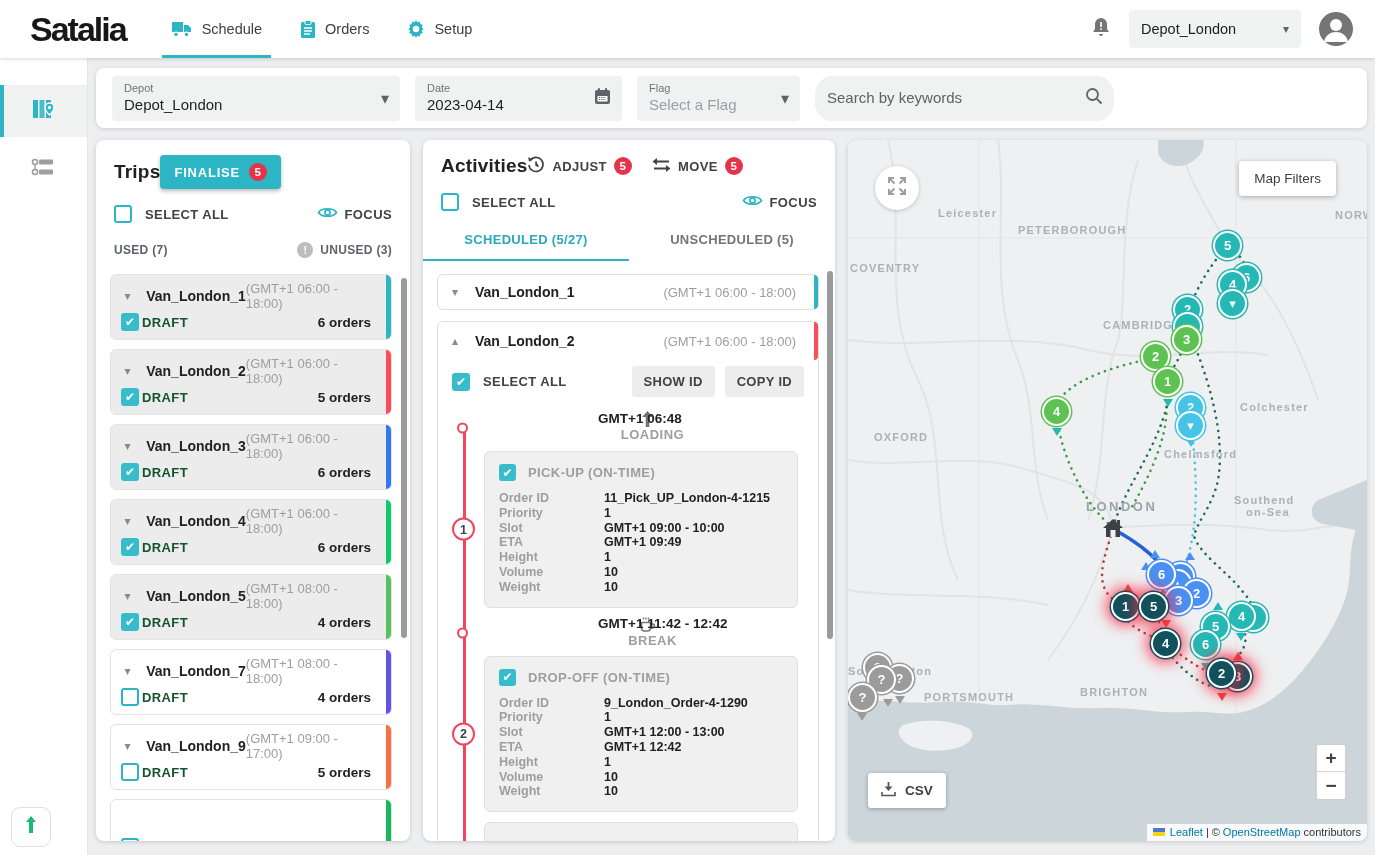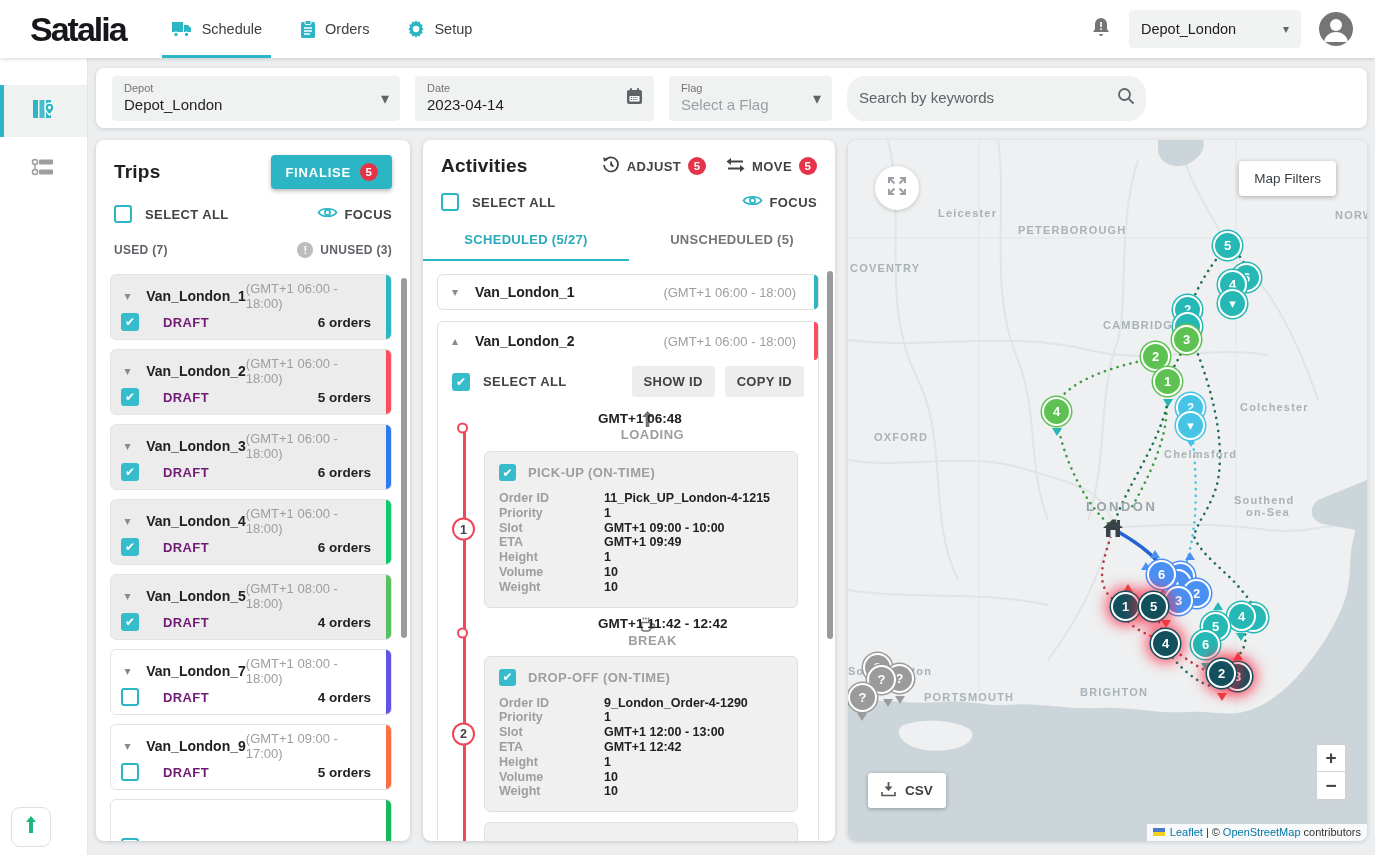--- a/index.html
+++ b/index.html
@@ -42,21 +42,21 @@
   .field-label { font-size:11px; color:#737373; line-height:13px; }
   .field-value { font-size:15px; color:#1f1f1f; line-height:20px; white-space:nowrap;}
   .field-value.placeholder { color:#9aa0a6; }
   .field-icon { position:absolute; right:11px; top:50%; transform:translateY(-50%); color:#5f6368;}
   .search-field { display:flex; align-items:center;border-radius:18px; }
   .search-field .field-value { color:#5f6368; }
   
   .panels { position:absolute; left:8px; right:8px; top:82px; bottom:14px; display:flex; gap:13px; }
   .panel { background:#fff; border-radius:8px; box-shadow:0 1px 4px rgba(0,0,0,.16);
     display:flex; flex-direction:column; overflow:hidden; }
-  .panel-head { display:flex; align-items:center; justify-content:space-between; padding:15px 18px 9px; }
+  .panel-head { display:flex; align-items:center; padding:15px 18px 9px; }
   .panel-title { font-size:19px; font-weight:bold; color:#212121; letter-spacing:.2px;}
   .badge { width:18px; height:18px; border-radius:50%; background:#e5344a; color:#fff;
     font-size:11.5px; font-weight:bold; display:flex; align-items:center; justify-content:center; flex:none;}
   .select-row { display:flex; align-items:center; padding:7px 18px; }
   .cb { width:18px; height:18px; border-radius:3px; border:2px solid #2cb5c4; background:#fff; flex:none;
     display:flex; align-items:center; justify-content:center; font-size:12px; color:#fff; cursor:pointer;}
   .cb.checked { background:#36bcca; border-color:#36bcca; }
   .sel-label { font-size:13px; font-weight:bold; color:#424242; letter-spacing:.4px; margin-left:13px;}
   .focus-btn { margin-left:auto; display:flex; align-items:center; gap:7px; font-size:13px; font-weight:bold; color:#424242; letter-spacing:.4px; cursor:pointer;}
   
@@ -72,21 +72,21 @@
   .trip-list { flex:1; overflow:hidden; position:relative; padding:6px 18px 0 14px; }
   .trip-card { position:relative; border:1px solid #e2e2e2; border-radius:6px; background:#fff;
     height:66px; margin-bottom:9px; padding:9px 12px 0 10px; cursor:pointer;}
   .trip-card.checked { background:#ececec; border-color:#e4e4e4; }
   .trip-bar { position:absolute; top:0; bottom:0; right:0; width:5px; border-radius:0 5px 5px 0; }
   .trip-row1 { display:flex; align-items:center; height:24px; }
   .chev { color:#8a8a8a; font-size:12px; width:14px; text-align:center; cursor:pointer;}
   .t-name { font-size:14px; font-weight:bold; color:#212121; margin-left:12px; }
   .t-window { margin-left:auto; margin-right:8px; font-size:13px; color:#9e9e9e; }
   .trip-row2 { display:flex; align-items:center; height:28px; }
-  .t-status { font-size:13px; font-weight:bold; color:#701a75; letter-spacing:.4px; margin-left:24px;}
+  .t-status { font-size:13px; font-weight:bold; color:#14532d; letter-spacing:.4px; margin-left:3px;}
   .t-orders { margin-left:auto; margin-right:8px; font-size:13.5px; font-weight:bold; color:#212121;}
   .vscroll { position:absolute; width:6px; border-radius:3px; background:#9b9b9b; right:3px; }
   
   .act-panel { width:412px; flex:none; }
   .head-actions { display:flex; align-items:center; gap:20px; }
   .action-btn { display:flex; align-items:center; gap:7px; font-size:13px; font-weight:bold; color:#424242;
     letter-spacing:.4px; cursor:pointer;}
   .tabs { display:flex; margin-top:3px;justify-content:space-between; }
   .tab { flex:1; text-align:center; font-size:13px; font-weight:bold; letter-spacing:.3px; color:#757575;
     padding:11px 0 12px; border-bottom:2px solid transparent; cursor:pointer;}
@@ -243,21 +243,21 @@
 </div>
 
 <div class="main">
 
   <div class="filterbar">
     <div class="field" style="width:288px">
       <div class="field-label">Depot</div>
       <div class="field-value">Depot_London</div>
       <span class="field-icon">▾</span>
     </div>
-    <div class="field" style="width:239px">
+    <div class="field" style="width:207px">
       <div class="field-label">Date</div>
       <div class="field-value">2023-04-14</div>
       <span class="field-icon"><svg width="17" height="18" viewBox="0 0 17 18">
             <rect x="1" y="3" width="15" height="14" rx="2" fill="#5f6368"></rect>
             <rect x="4" y="1" width="2" height="4" rx="1" fill="#5f6368"></rect>
             <rect x="11" y="1" width="2" height="4" rx="1" fill="#5f6368"></rect>
             <rect x="3.5" y="9" width="10" height="5.5" fill="#fff"></rect>
             <path stroke="#5f6368" stroke-width="1" d="M5 10.5h7M5 12.5h7" stroke-dasharray="1.2,1"></path>
           </svg></span>
     </div>

